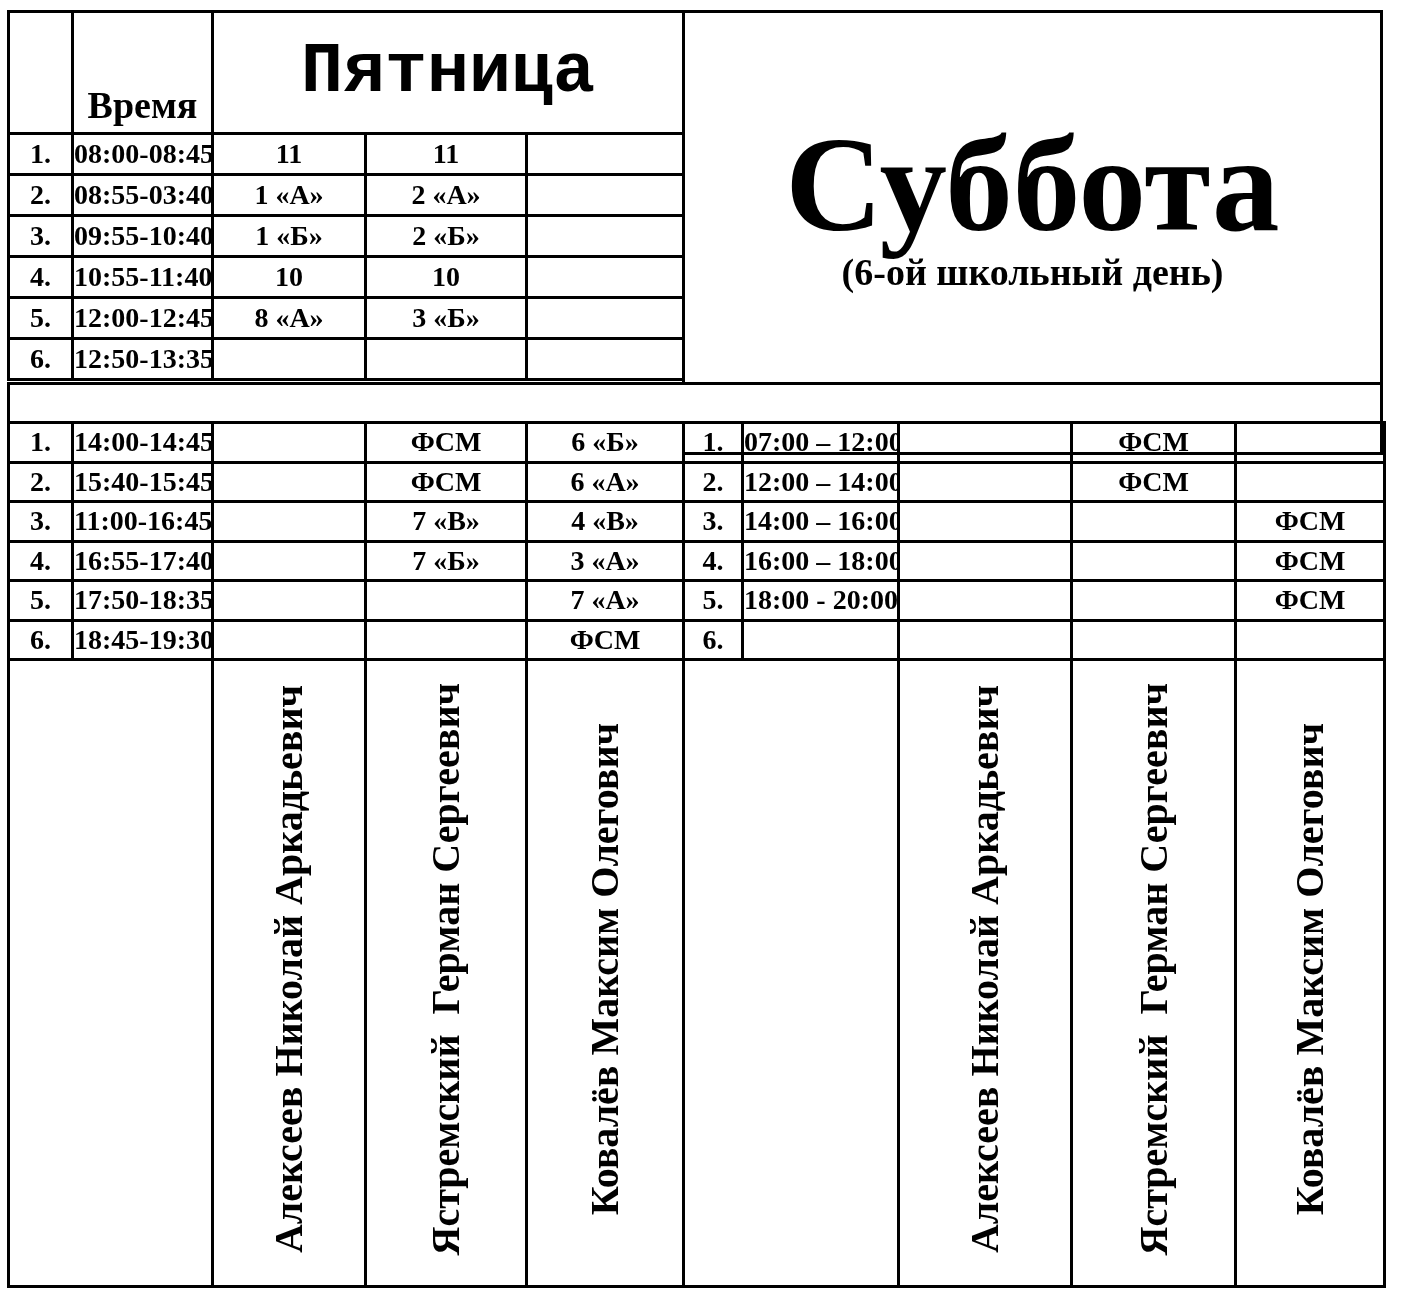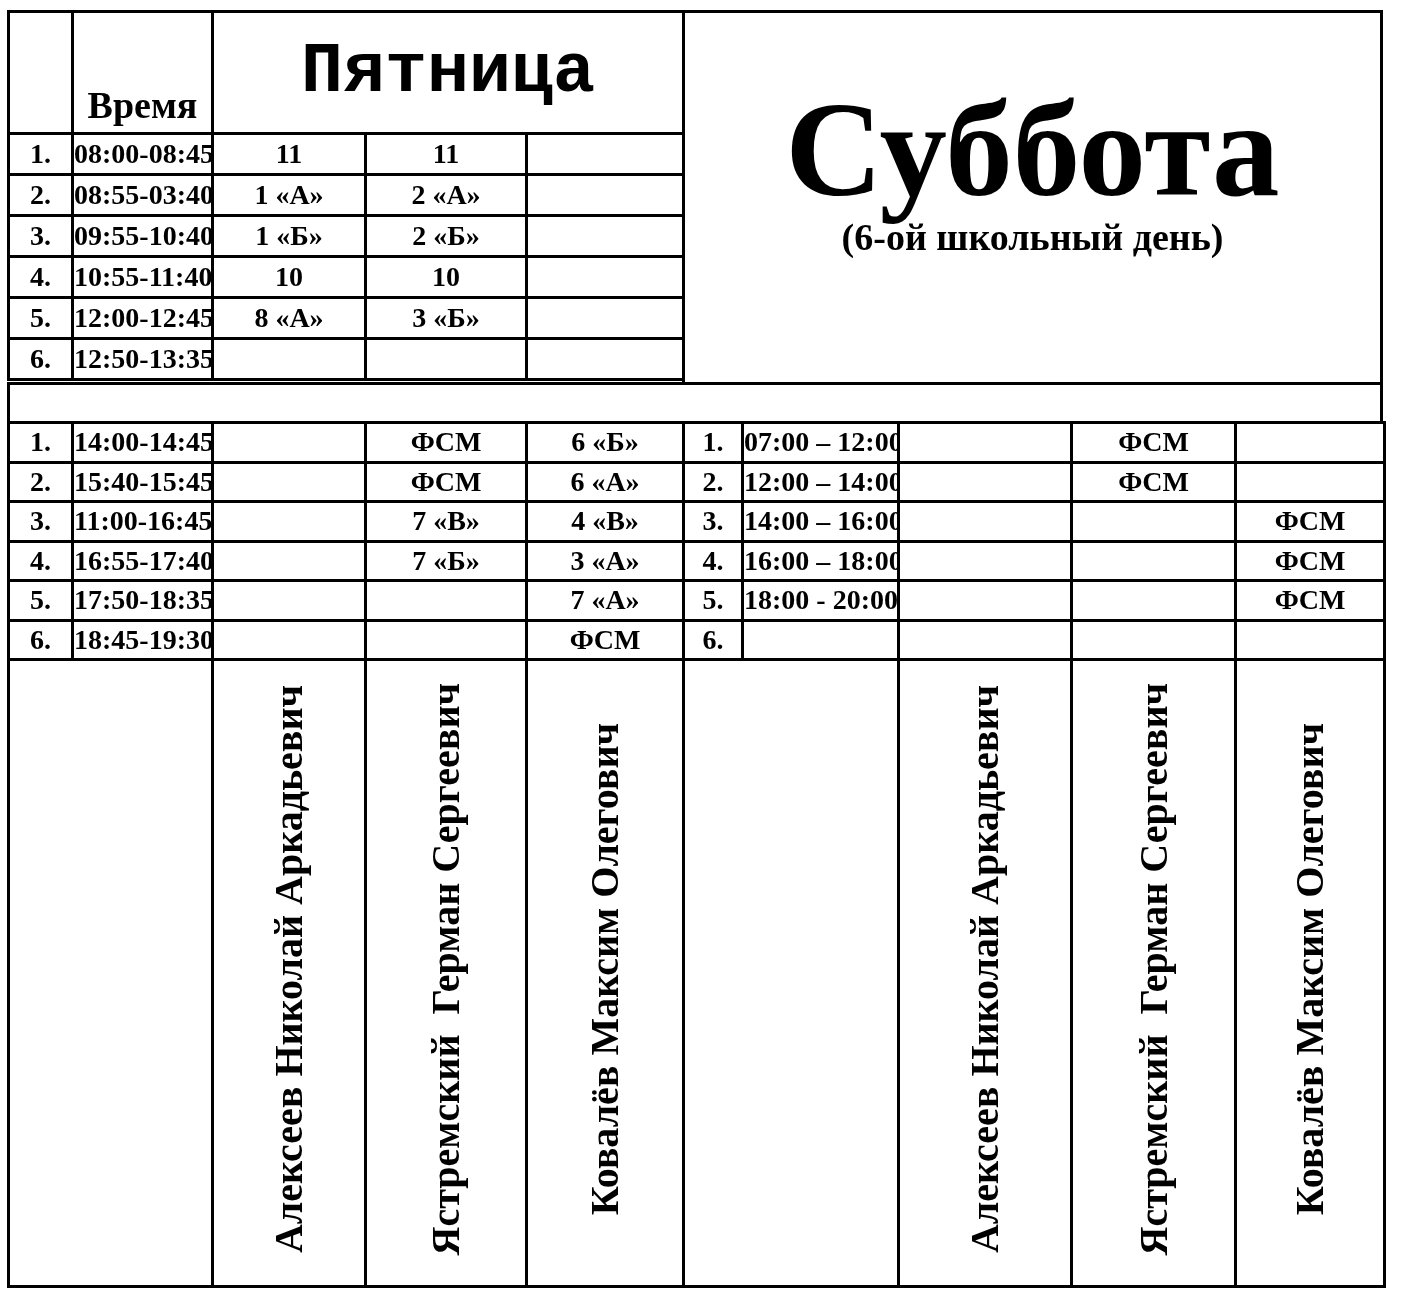--- a/index.html
+++ b/index.html
@@ -24,21 +24,21 @@
 
   tr.hdr-row { height:122px; }
   .tbl-friday-am tr.r { height:41px; }
   .tbl-friday-pm tr.r, .tbl-saturday tr.r { height:39px; }
   tr.name-row { height:624px; }
 
   td.hdr-vremya { vertical-align:bottom; font-size:38px; padding-bottom:5px; }
   td.hdr-friday { font-size:70px; line-height:1;font-family:Liberation Mono, monospace; }
 
   .sat-box {
-    position:absolute; left:682px; top:10px; width:701px; height:375px;
+    position:absolute; left:682px; top:10px; width:701px; height:445px;
     border:3px solid #000; box-sizing:border-box; background:#fff;
     display:flex; flex-direction:column; align-items:center; justify-content:center;
     padding-bottom:55px;
   }
   .sat-title { font-size:135px; line-height:1; font-weight:bold; }
   .sat-sub   { font-size:38px; line-height:1.1; margin-top:0; font-weight:bold; }
 
   .band {
     position:absolute; left:7px; top:382px; width:1376px; height:42px;
     border:3px solid #000; box-sizing:border-box; background:#fff;

